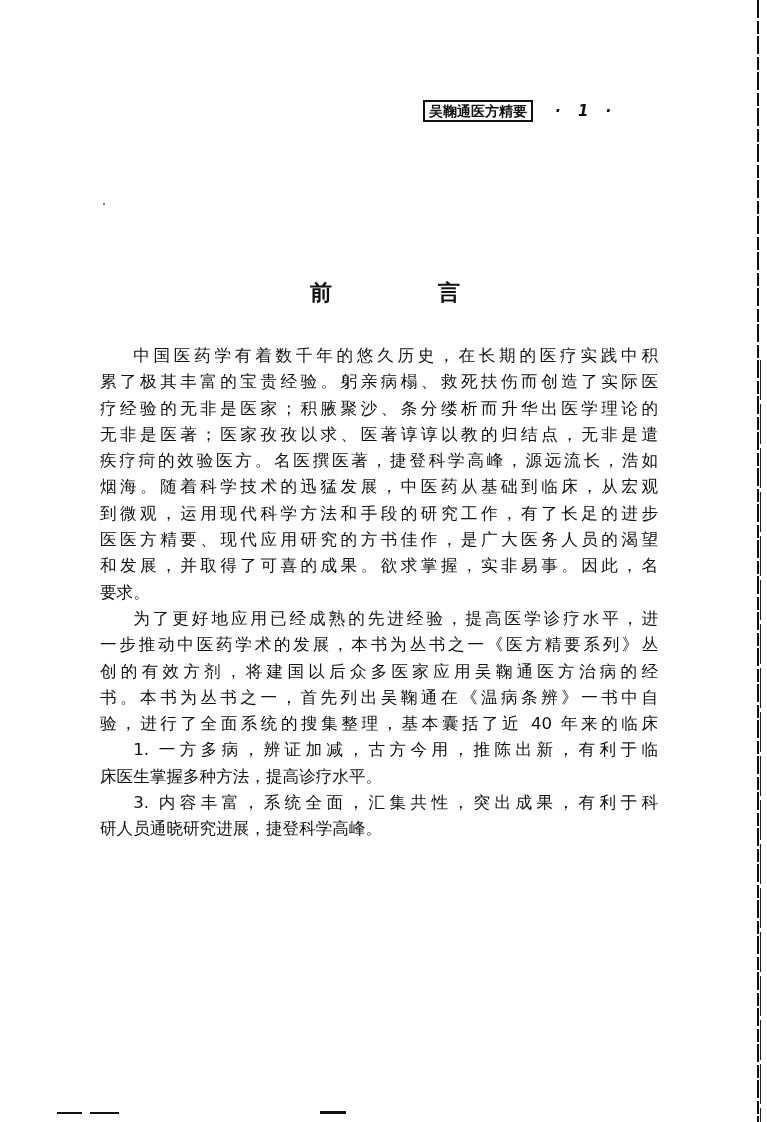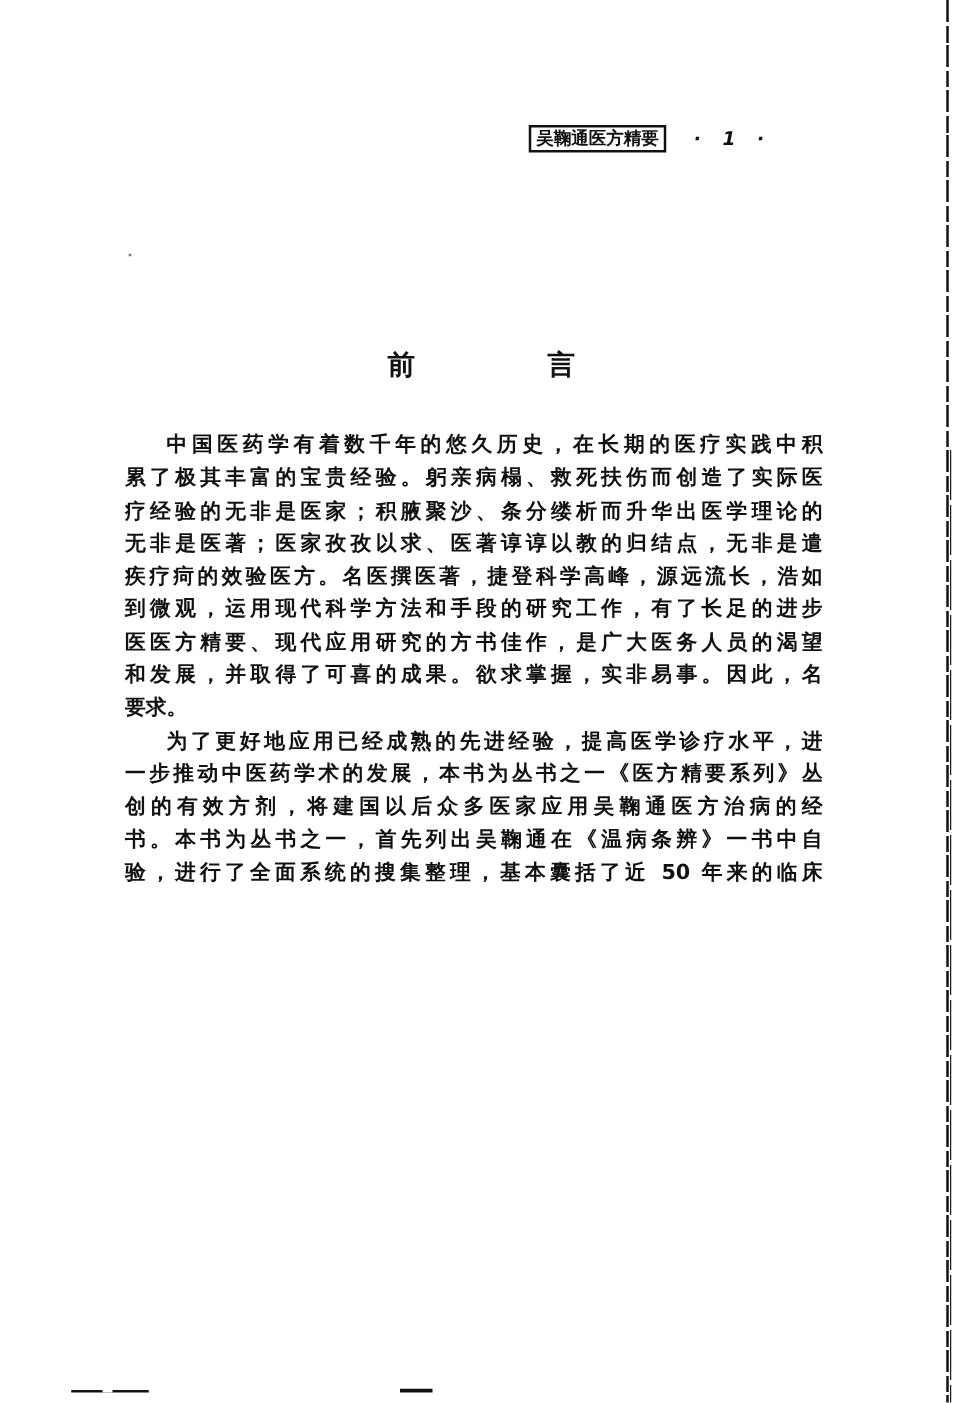--- a/index.html
+++ b/index.html
@@ -69,21 +69,21 @@
     line-height: 30px;
   }
   
   .body-text {
     position: absolute;
     top: 343px;
     left: 100px;
     width: 558px;
     font-size: 16.6px;
     line-height: 26.3px;
-    font-weight: bold;
+    font-weight: normal;
     text-align: justify;
     text-justify: inter-character;
     word-break: break-all;
   }
   .line { display: block; text-align-last: justify; white-space: nowrap; }
   .line.last { text-align-last: left; }
   .line.indent { padding-left: 2em; }
   
   .binding-edge {
     position: absolute;
@@ -150,38 +150,47 @@
   </div>
 
   <div class="body-text">
 
     <div>
       <span class="line indent">中国医药学有着数千年的悠久历史，在长期的医疗实践中积</span>
       <span class="line">累了极其丰富的宝贵经验。躬亲病榻、救死扶伤而创造了实际医</span>
       <span class="line">疗经验的无非是医家；积腋聚沙、条分缕析而升华出医学理论的</span>
       <span class="line">无非是医著；医家孜孜以求、医著谆谆以教的归结点，无非是遣</span>
       <span class="line">疾疗疴的效验医方。名医撰医著，捷登科学高峰，源远流长，浩如</span>
+      <span class="line">烟海。随着科学技术的迅猛发展，中医药从基础到临床，从宏观</span>
       <span class="line">到微观，运用现代科学方法和手段的研究工作，有了长足的进步</span>
       <span class="line">医医方精要、现代应用研究的方书佳作，是广大医务人员的渴望</span>
       <span class="line">和发展，并取得了可喜的成果。欲求掌握，实非易事。因此，名</span>
       <span class="line last">要求。</span>
     </div>
 
     <div>
       <span class="line indent">为了更好地应用已经成熟的先进经验，提高医学诊疗水平，进</span>
       <span class="line">一步推动中医药学术的发展，本书为丛书之一《医方精要系列》丛</span>
       <span class="line">创的有效方剂，将建国以后众多医家应用吴鞠通医方治病的经</span>
       <span class="line">书。本书为丛书之一，首先列出吴鞠通在《温病条辨》一书中自</span>
-      <span class="line">验，进行了全面系统的搜集整理，基本囊括了近 50 年来的临床</span>
+      <span class="line">验，进行了全面系统的搜集整理，基本囊括了近 40 年来的临床</span>
     </div>
 
+    <div>
+      <span class="line indent">1. 一方多病，辨证加减，古方今用，推陈出新，有利于临</span>
+      <span class="line last">床医生掌握多种方法，提高诊疗水平。</span>
+    </div>
 
     <div>
     </div>
 
+    <div>
+      <span class="line indent">3. 内容丰富，系统全面，汇集共性，突出成果，有利于科</span>
+      <span class="line last">研人员通晓研究进展，捷登科学高峰。</span>
+    </div>
   </div>
 
   <div class="binding-edge"></div>
   <div class="binding-edge-2"></div>
 
   <div class="foot-mark-left"></div>
   <div class="foot-mark-center"></div>
 </div>
 
 </body></html>

